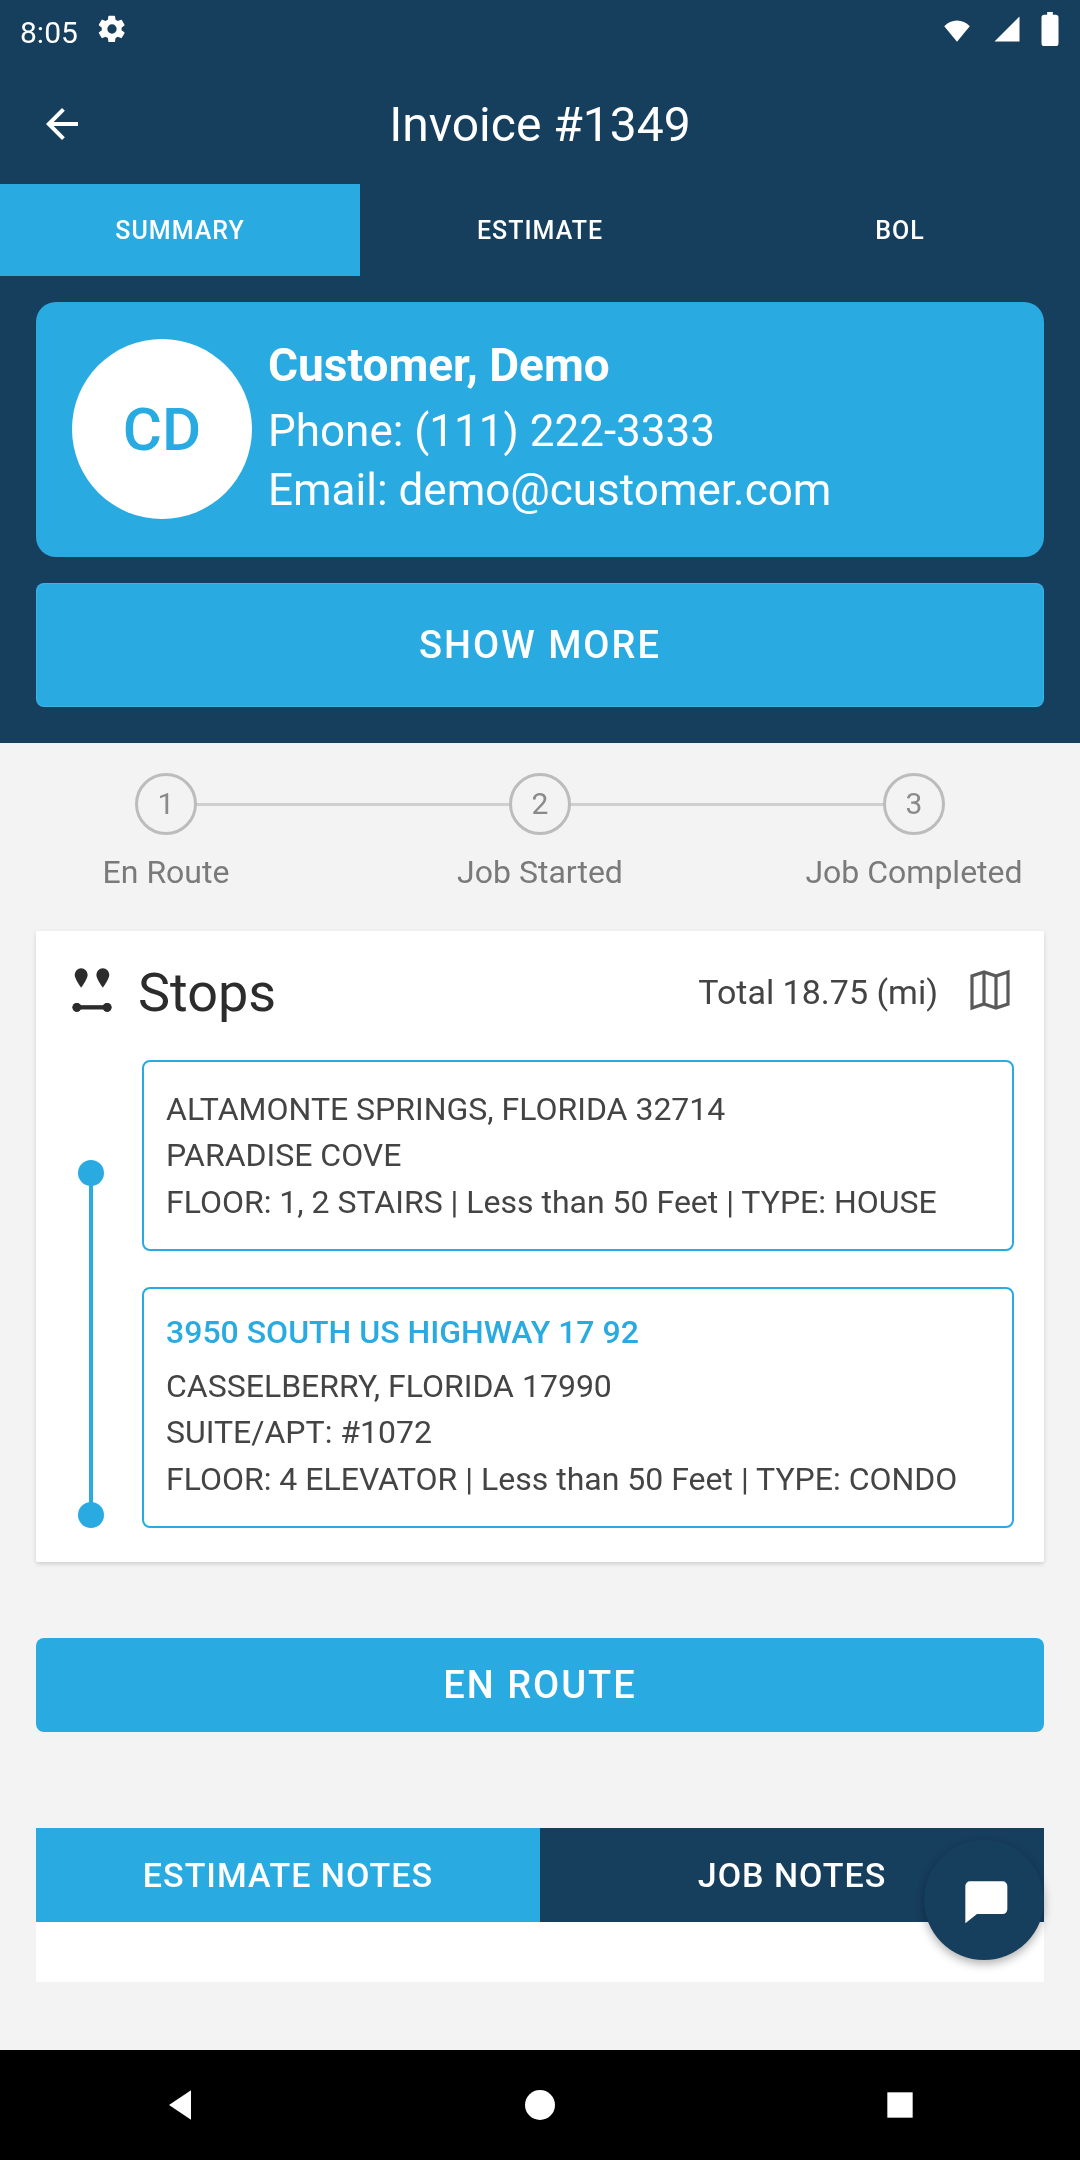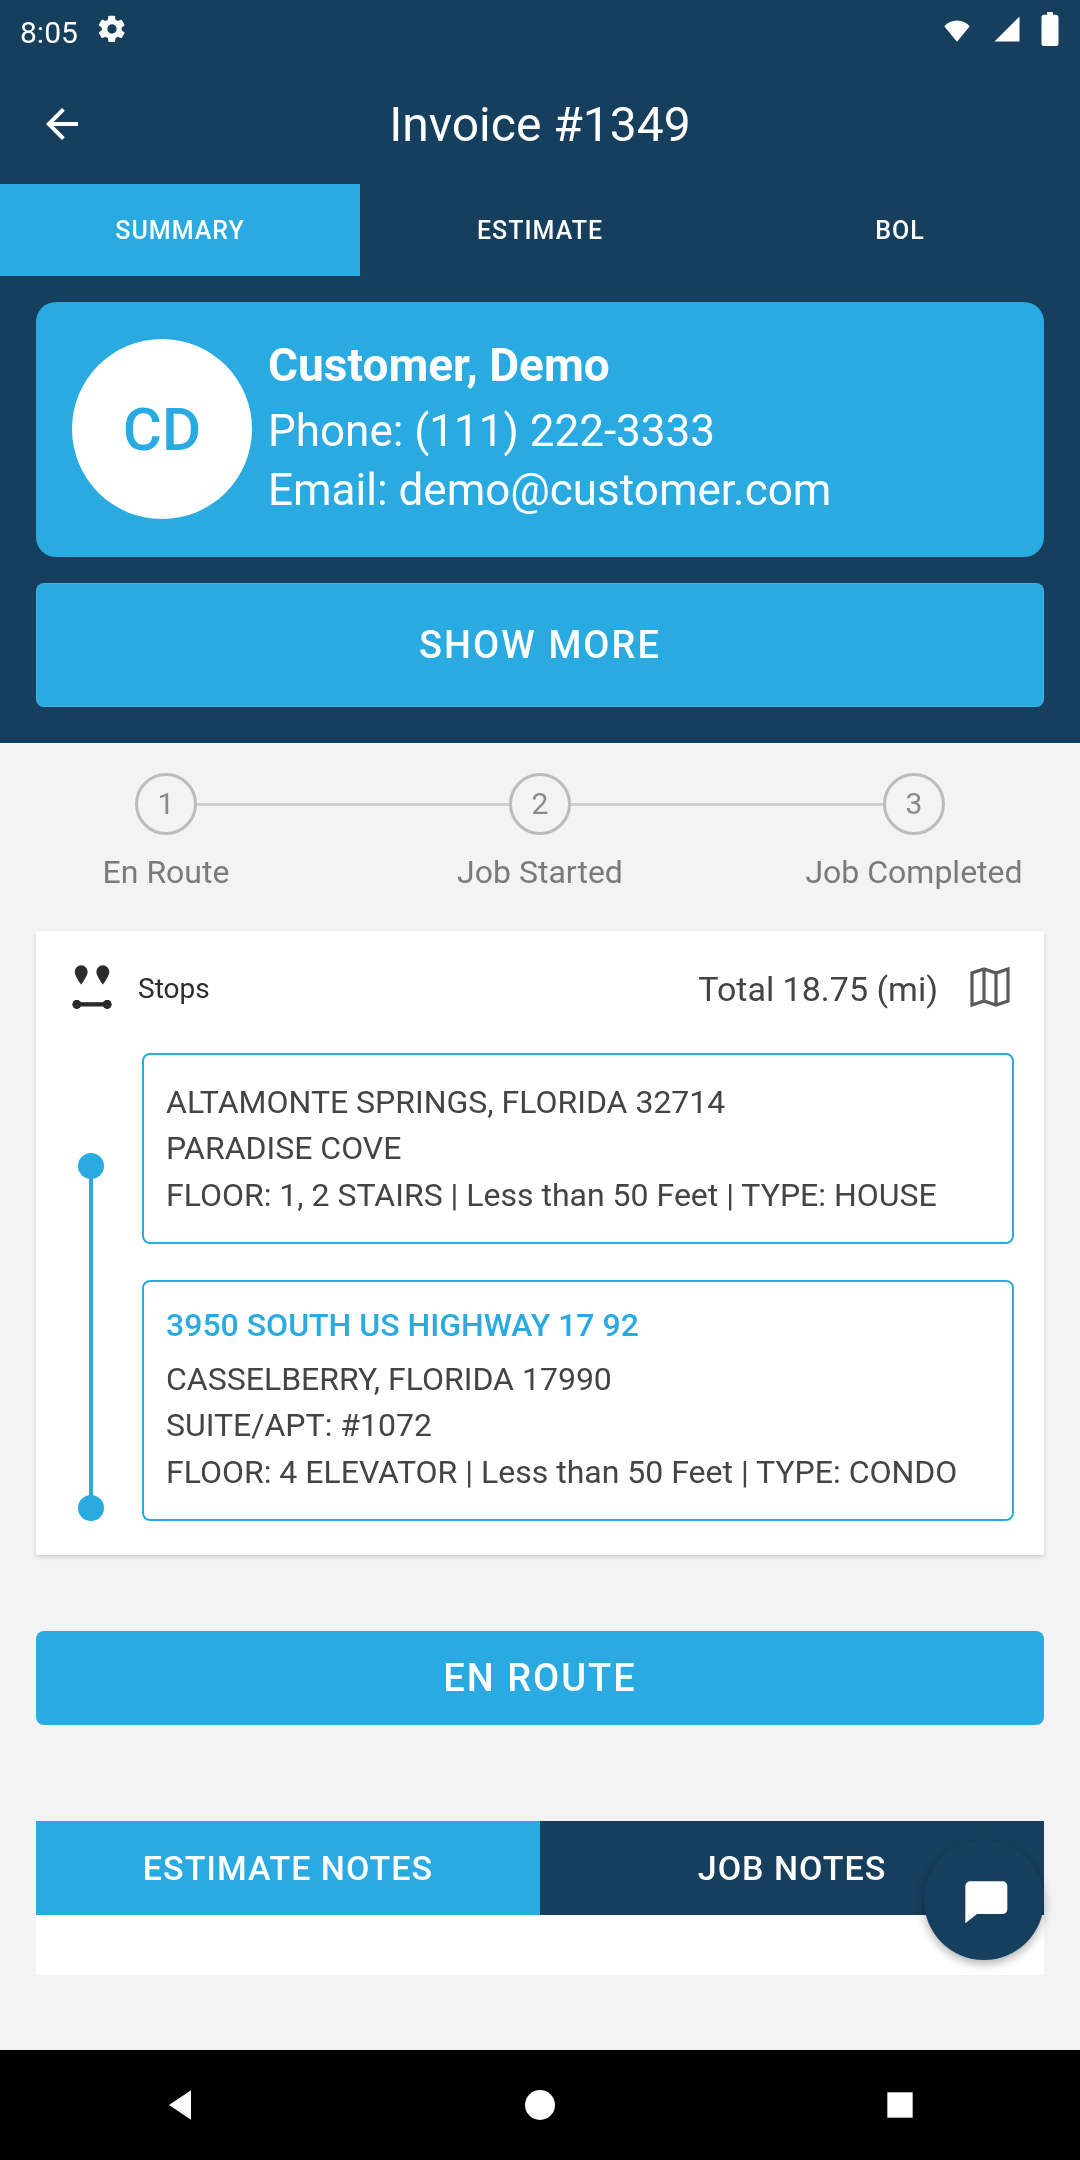--- a/index.html
+++ b/index.html
@@ -170,21 +170,21 @@
     display: flex;
     align-items: center;
     justify-content: space-between;
     margin-bottom: 36px;
   }
   .stops-left {
     display: flex;
     align-items: center;
     gap: 20px;
   }
-  .stops-title { font-size: 28px; color: #2c2c2c; text-align: center; }
+  .stops-title { font-size: 54px; color: #2c2c2c; text-align: center; }
   .stops-total { font-size: 34px; color: #444; }
   .stops-right { display: flex; align-items: center; gap: 28px; }
 
   .stops-body {
     display: flex;
     gap: 36px;
     padding-left: 10px;
   }
   .route-line {
     width: 30px;

